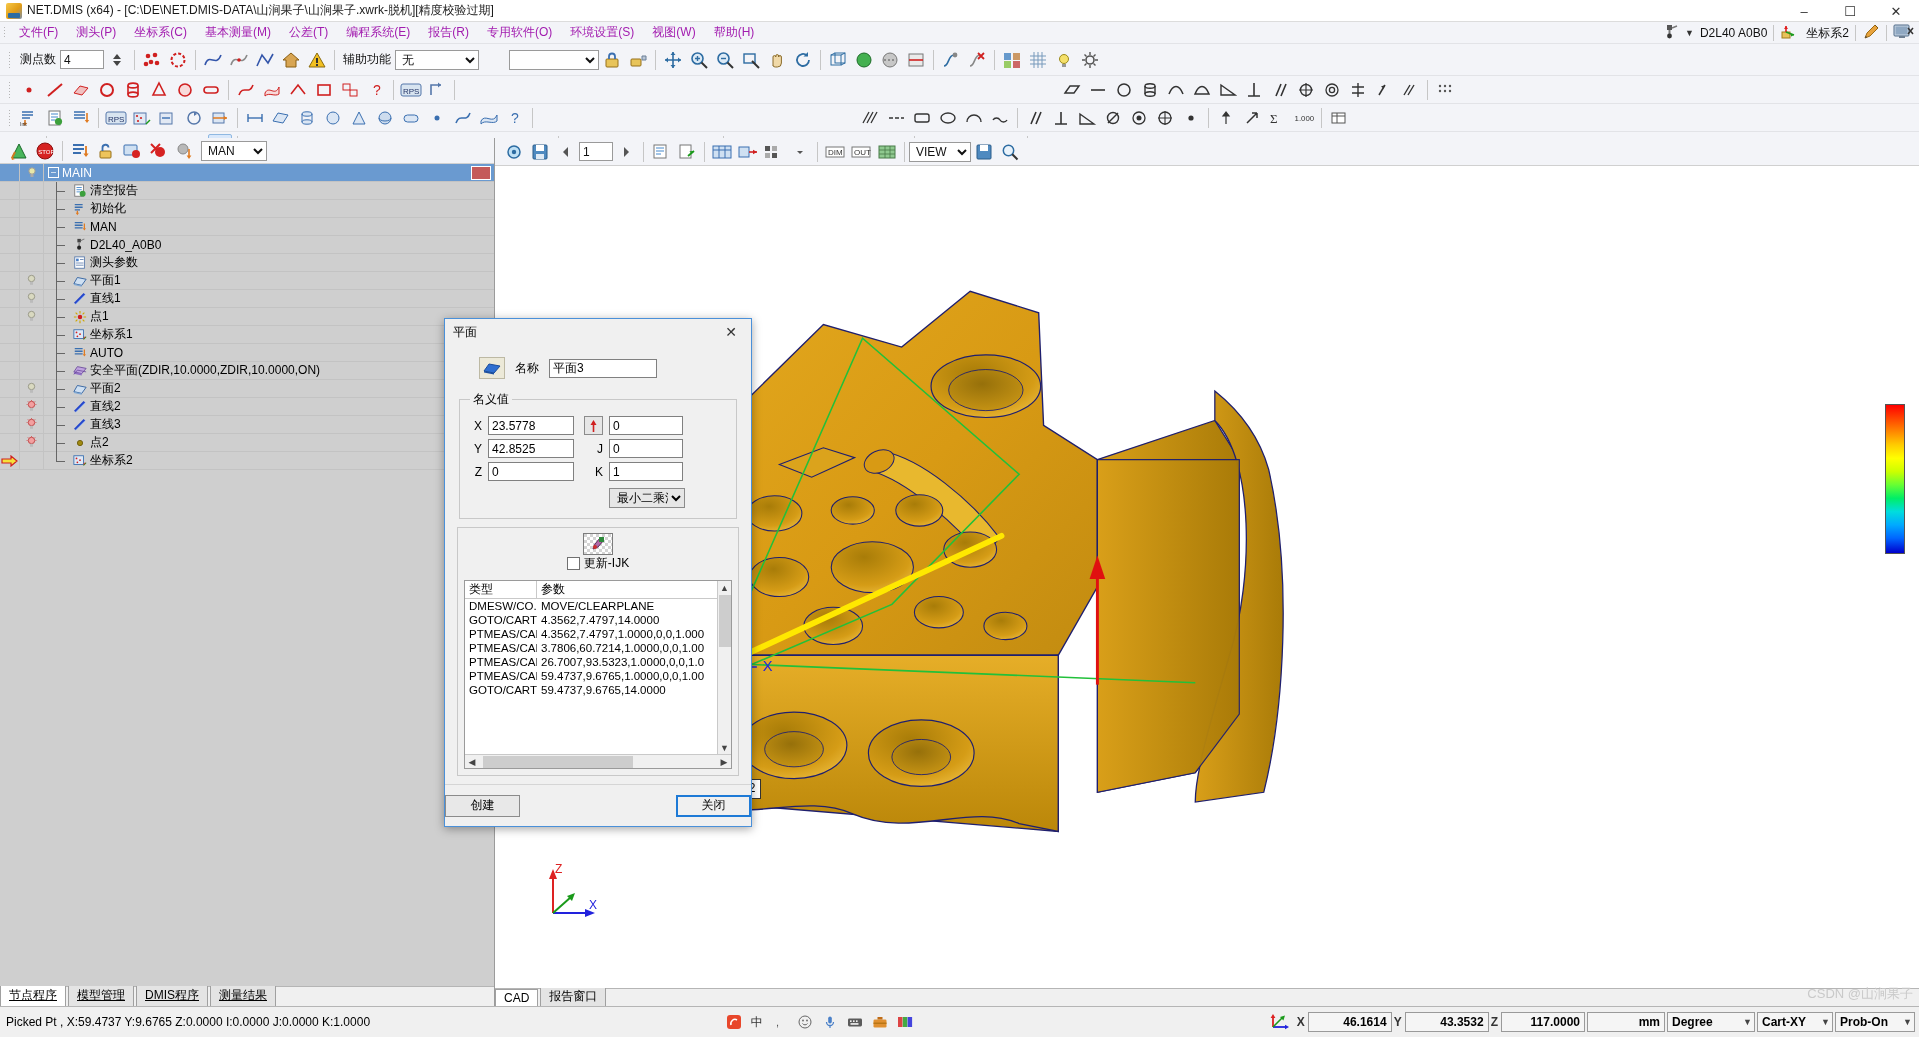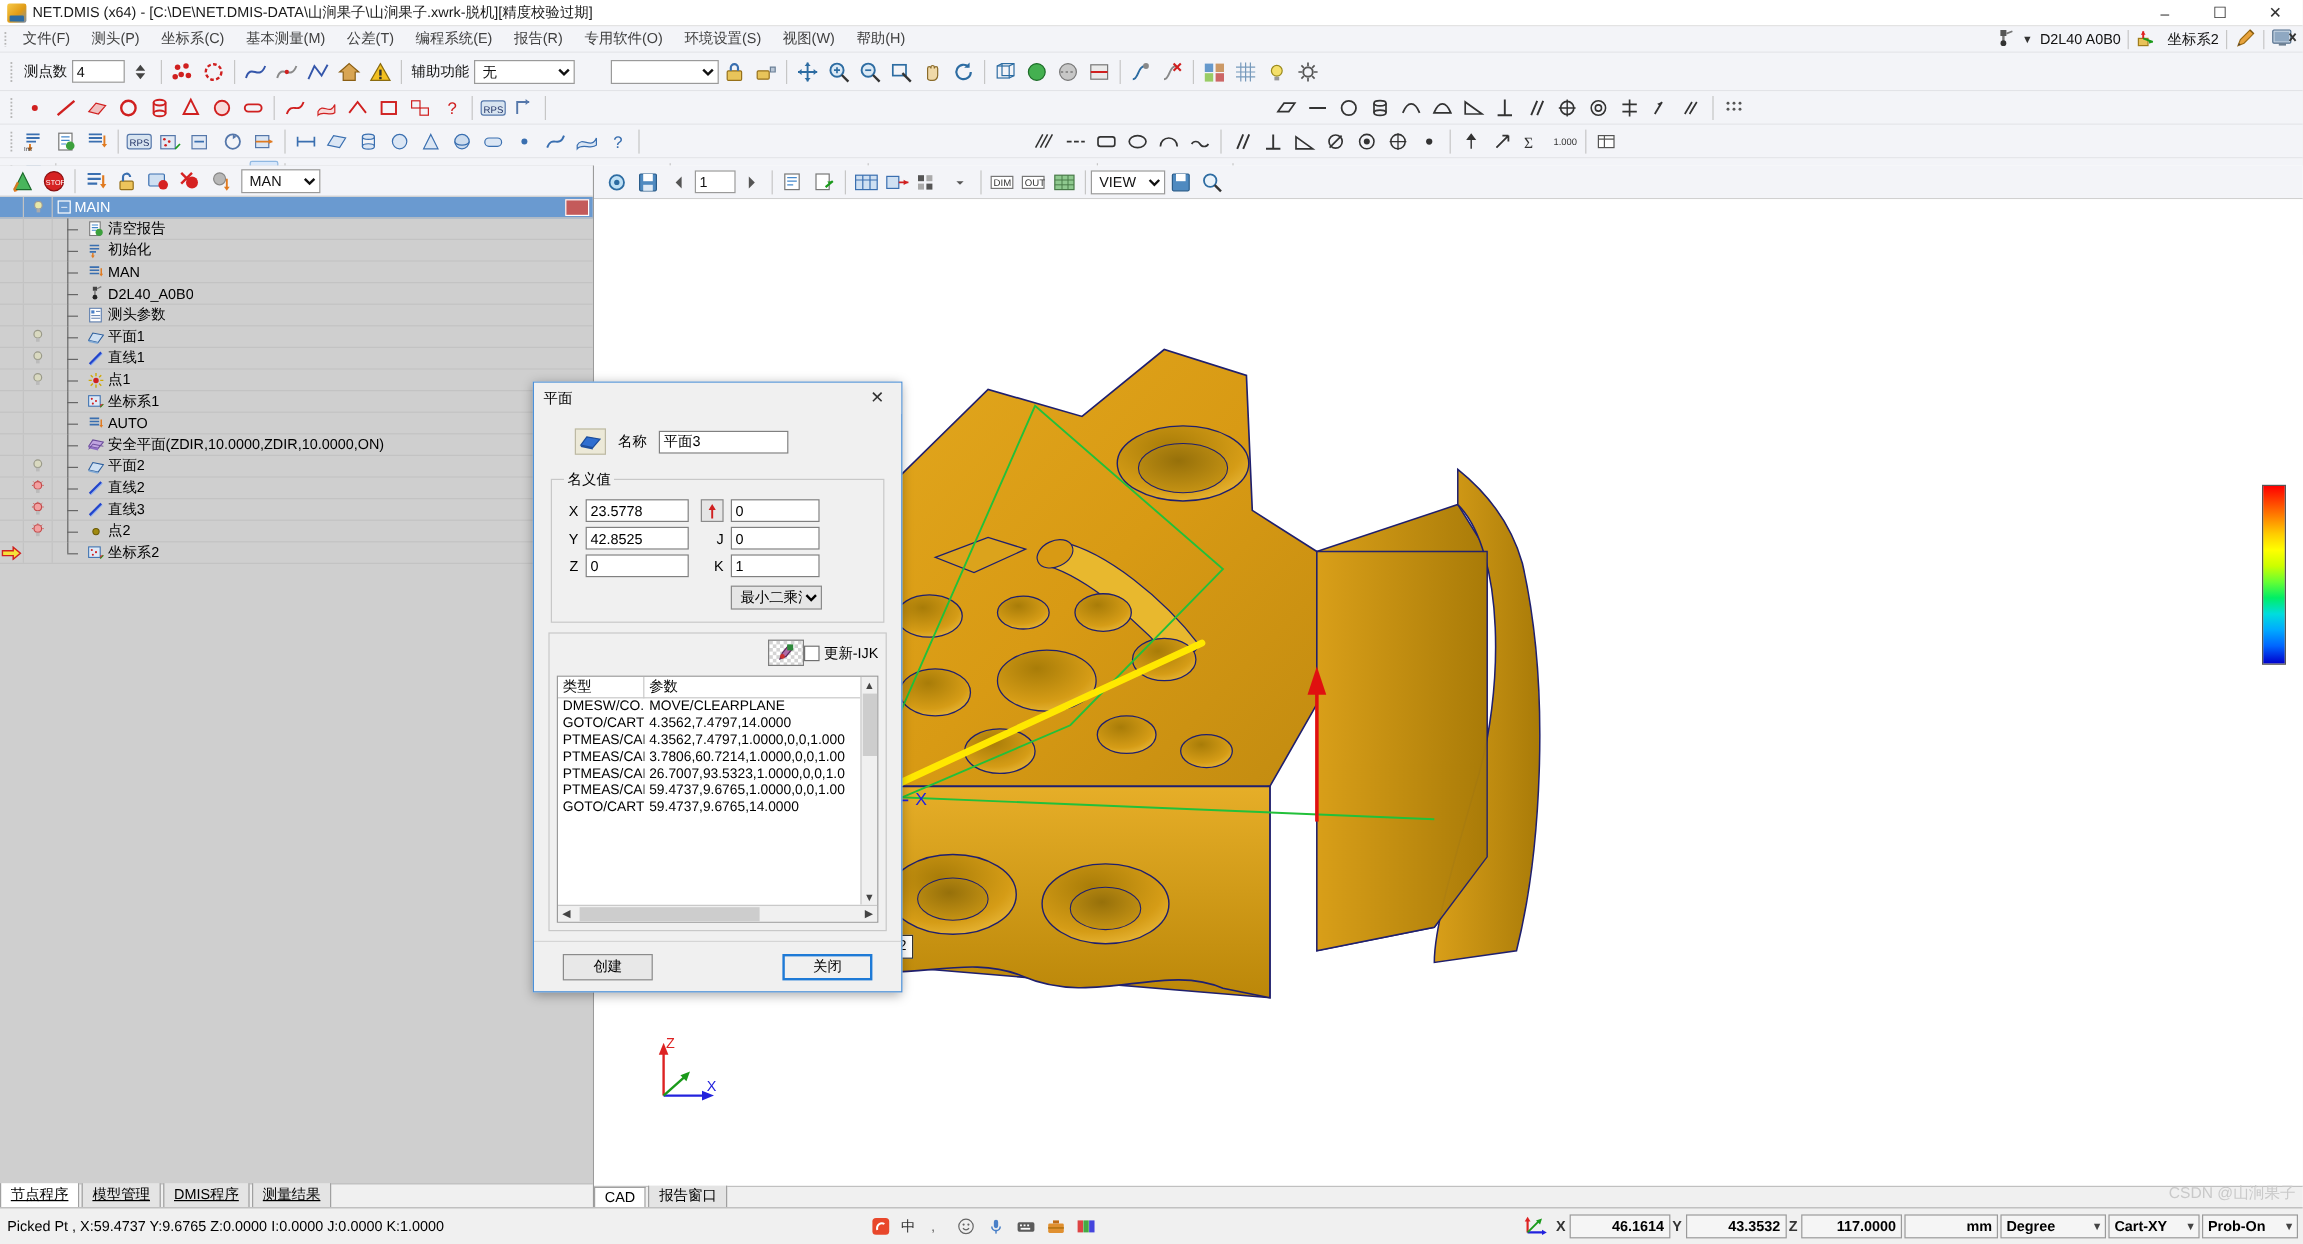--- a/index.html
+++ b/index.html
@@ -40,21 +40,21 @@
   .menubar {
     height: 22px; background: #f3f4f8; display: flex; align-items: center;
     border-bottom: 1px solid #e2e3e7; position: relative; padding-left: 10px;
   }
   .menubar:before {
     content:""; position:absolute; left:3px; top:4px; bottom:4px; width:3px;
     background-image: radial-gradient(#b5b5b5 40%, transparent 41%);
     background-size: 3px 3px;
   }
   .menu-item {
-    padding: 2px 9px; font-size: 12px; color: #404040; white-space: nowrap; cursor: default;
+    padding: 2px 9px; font-size: 12px; color: #a21caf; white-space: nowrap; cursor: default;
   }
   .menubar-right { position:absolute; right:4px; top:0; height:22px; display:flex; align-items:center; gap:6px; }
   .mb-sep { width:1px; height:16px; background:#c6c6c6; }
   .mb-text { font-size:12px; color:#111; white-space:nowrap; }
 
   
   .toolbar {
     background: #f3f4f8; display: flex; align-items: center;
     border-bottom: 1px solid #e2e3e7; padding-left: 8px; position: relative;
   }
@@ -188,21 +188,21 @@
   .vec-lbl { width:12px; font-size:12px; color:#000; text-align:right;}
   .ijk-btn {
     width:19px; height:19px; border:1px solid #8b8b8b; background:#e6e6e6;
     display:flex; align-items:center; justify-content:center; cursor:default;
   }
   .dlg-select {
     height:20px; border:1px solid #8b8b8b; background:#e6e6e6; font-size:12px;
     color:#000; font-family:"Liberation Sans",sans-serif; padding-left:3px;
   }
   .dlg-sec2 { border:1px solid #c8c8c8; margin-top:8px; padding:5px 6px 6px 6px; flex:1; display:flex; flex-direction:column;}
-  .sec2-top { display:flex; align-items:center; justify-content:flex-end; }
+  .sec2-top { display:flex; align-items:center; justify-content:flex-start;flex-direction:column; }
   .sec2-btn { width:30px; height:22px; border:1px solid #7d7d7d; background:
       repeating-conic-gradient(#ffffff 0% 25%, #d4d4d4 0% 50%) 0 0/6px 6px;
       display:flex; align-items:center; justify-content:center; cursor:default;}
   .chk-wrap { display:flex; align-items:center; gap:4px; font-size:12px; color:#000;}
   .chkbox { width:13px; height:13px; border:1px solid #707070; background:#fff; }
   .tbl-wrap {
     margin-top:8px; border:1px solid #9a9a9a; background:#fff; flex:1; display:flex; flex-direction:column;
     overflow:hidden; position:relative;
   }
   .tbl-scroll { flex:1; display:flex; overflow:hidden;}
@@ -214,21 +214,21 @@
   .tbl-row { display:flex; font-size:11.5px; height:14px; align-items:center; color:#000; white-space:nowrap; }
   .td1 { width:72px; padding-left:4px; overflow:hidden; }
   .td2 { flex:1; padding-left:4px; overflow:hidden; }
   .vscroll { width:14px; background:#f0f0f0; border-left:1px solid #c9c9c9; display:flex; flex-direction:column; align-items:center;}
   .vs-arrow { width:14px; height:13px; display:flex; align-items:center; justify-content:center; font-size:9px; color:#444;}
   .vs-thumb { width:12px; height:52px; background:#cdcdcd; margin-top:1px;}
   .hscroll { height:14px; background:#f0f0f0; border-top:1px solid #c9c9c9; display:flex; align-items:center;}
   .hs-arrow { width:14px; height:14px; display:flex; align-items:center; justify-content:center; font-size:9px; color:#444;}
   .hs-track { flex:1; height:14px; position:relative;}
   .hs-thumb { position:absolute; left:4px; top:1px; width:150px; height:12px; background:#cdcdcd;}
-  .dlg-foot { height:42px; display:flex; align-items:center; border-top:1px solid #d5d5d5; padding:0 24px; }
+  .dlg-foot { height:42px; display:flex; align-items:center; border-top:1px solid #d5d5d5; padding:0 0; }
   .dlg-btn {
     height:22px; min-width:75px; border:1px solid #8b8b8b; background:#e8e8e8; font-size:12px;
     display:flex; align-items:center; justify-content:center; color:#000; cursor:default;
   }
   .dlg-btn.primary { border:2px solid #1e7ad6; background:#f0f0f0; }
 
   .wm { position:absolute; right:6px; bottom:34px; font-size:13px; color:#c9c9c9; }
 </style>
 </head>
 <body>

